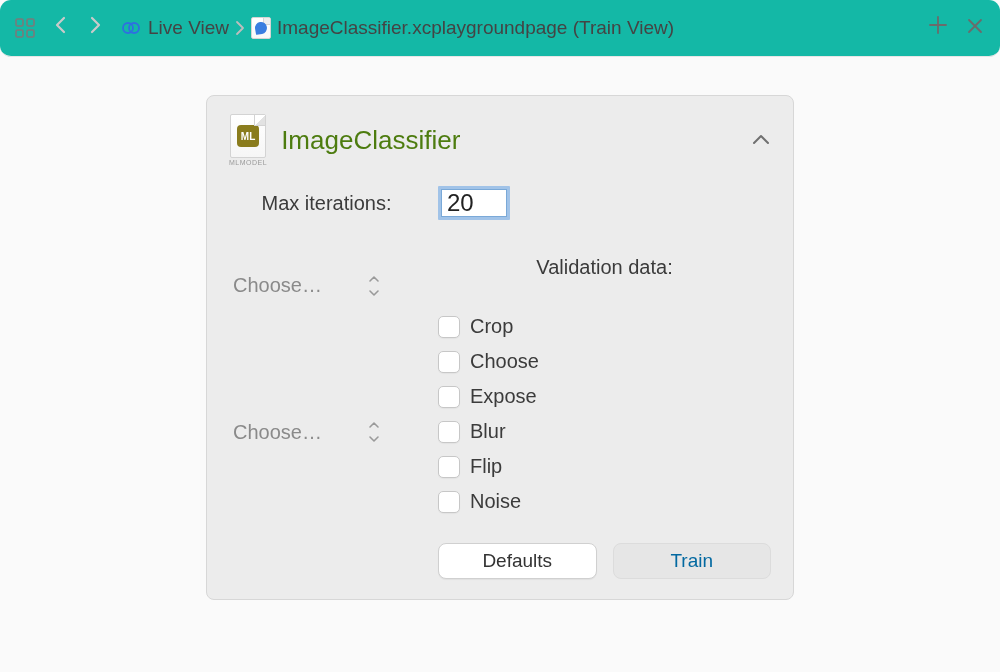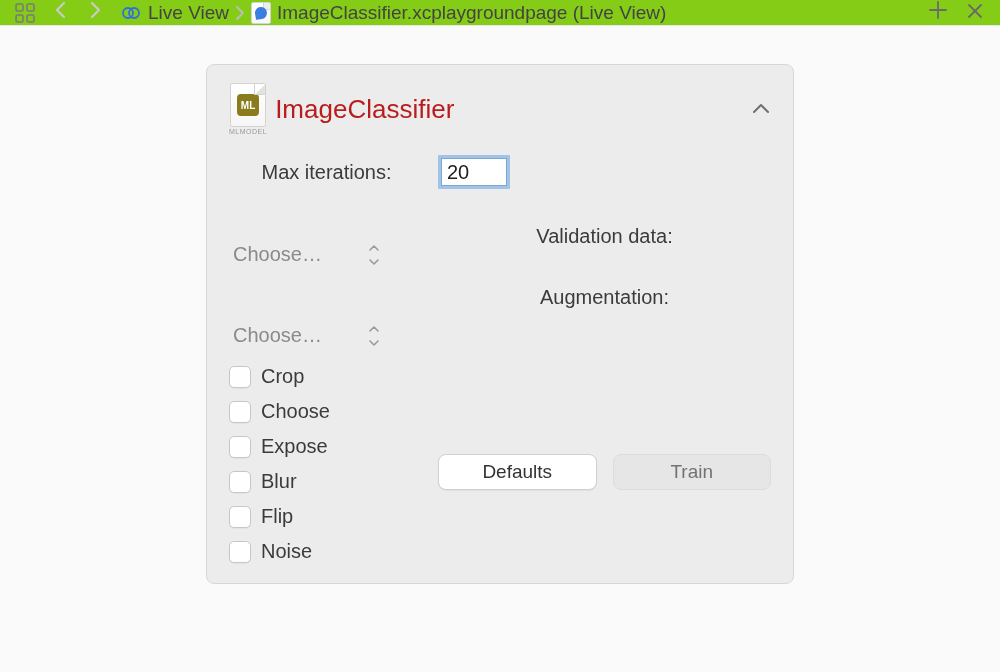--- a/index.html
+++ b/index.html
@@ -5,27 +5,28 @@
     * { box-sizing: border-box; margin: 0; padding: 0; }
     body {
       font-family: -apple-system, BlinkMacSystemFont, "Helvetica Neue", Arial, sans-serif;
       background: #fafafa;
       width: 1000px;
       height: 672px;
       overflow: hidden;
       color: #3a3a3a;
     }
     .toolbar {
-      height: 26px;
-      background: #84cc16;
+      height: 57px;
+      background: #14b8a6;
       border-bottom: 1px solid #e6e6e6;
       display: flex;
       align-items: center;
       padding: 0 10px 0 14px;
       gap: 0;
+      border-radius: 11px;
     }
     .toolbar .left-icons { display: flex; align-items: center; gap: 14px; }
     .grid-icon { display:inline-flex; }
     .nav-arrow { color: #c9c9c9; font-size: 22px; padding: 0 4px; }
     .nav-arrow.fwd { margin-left:-2px; }
     .breadcrumb { display: flex; align-items: center; margin-left: 12px; font-size: 19px; color: #444; }
     .bc-item { display: flex; align-items: center; gap: 6px; padding: 0 2px; }
     .bc-sep { margin: 0 4px; }
     .bc-sep svg { display:block; }
     .right-icons { margin-left: auto; display: flex; align-items: center; gap: 18px; font-size: 22px; color: #666; padding-right: 6px;}
@@ -41,21 +42,21 @@
     .panel {
       width: 588px;
       background: #ececec;
       border: 1px solid #d7d7d7;
       border-radius: 8px;
       padding: 18px 22px 20px 22px;
     }
     .panel-header {
       display: flex;
       align-items: center;
-      gap: 8px;
+      gap: 14px;
       margin-bottom: 20px;
     }
     .ml-icon-wrap { display:flex; flex-direction:column; align-items:center; }
     .ml-page {
       width: 36px; height: 44px;
       background: linear-gradient(180deg,#ffffff,#f6f6f6);
       border: 1px solid #d3d3d3;
       border-radius: 2px;
       position: relative;
       display:flex; align-items:center; justify-content:center;
@@ -69,35 +70,35 @@
     .ml-badge {
       width: 22px; height: 22px;
       background: #8a7c1d;
       border-radius: 4px;
       color: #fff;
       font-size: 10px;
       font-weight: 700;
       display:flex; align-items:center; justify-content:center;
     }
     .ml-caption { font-size:7px; letter-spacing:0.5px; color:#9a9a9a; margin-top:1px; }
-    .panel-title { font-size: 26px; font-weight: 400; color: #b91c1c; }
+    .panel-title { font-size: 26px; font-weight: 400; color: #4d7c0f; }
     .collapse-caret { margin-left:auto; color:#6f6f6f; }
     .collapse-caret svg { display:block; }
 
     .form { display: grid; grid-template-columns: 195px 1fr; gap: 14px 14px; align-items:center; }
     .label { text-align: center; font-size: 20px; color: #3b3b3b; }
     .label.top { align-self: start; padding-top: 2px; }
 
     .text-input {
       width: 72px;
       height: 34px;
       border: 3px solid #a1c3e8;
       box-shadow: 0 0 0 1px #7aa9d8 inset;
       background: #fff;
-      font-size: 20px;
+      font-size: 24px;
       padding: 13px 6px;
       color: #222;
       outline: none;
       border-radius: 1px;
     }
     .select {
       display: inline-flex;
       align-items: center;
       gap: 18px;
       padding: 4px 8px 4px 4px;
@@ -130,21 +131,21 @@
       border-radius: 8px;
       font-size: 19px;
       display:flex; align-items:center; justify-content:center;
       border: 1px solid #d0d0d0;
       background: #ffffff;
       color: #333;
       box-shadow: 0 1px 1px rgba(0,0,0,0.05);
     }
     .btn.disabled {
       background: #e6e6e6;
-      color: #737373;
+      color: #0369a1;
       border-color: #dcdcdc;
       box-shadow:none;
     }
     .live-icon { display:inline-flex; }
     .swift-icon {
       display:inline-flex; width:20px; height:22px;
       background: linear-gradient(180deg,#ffffff,#f8f8f8);
       border:1px solid #d5d5d5;
       border-radius:2px;
       align-items:center; justify-content:center;
@@ -194,21 +195,21 @@
     </div>
     <span class="bc-sep">
       <svg width="10" height="20" viewBox="0 0 10 20" fill="none" stroke="#bdbdbd" stroke-width="1.8" stroke-linecap="round" stroke-linejoin="round">
           <polyline points="2,4 8,10 2,16"></polyline>
         </svg>
     </span>
     <div class="bc-item">
       <span class="swift-icon">
           <span class="swift-mark"></span>
         </span>
-      <span>ImageClassifier.xcplaygroundpage (Live View)</span>
+      <span>ImageClassifier.xcplaygroundpage (Train View)</span>
     </div>
   </div>
   <div class="right-icons">
     <span class="plus">
       <svg width="20" height="20" viewBox="0 0 20 20" stroke="#6b6b6b" stroke-width="1.8" stroke-linecap="round">
           <line x1="10" y1="2" x2="10" y2="18"></line>
           <line x1="2" y1="10" x2="18" y2="10"></line>
         </svg>
     </span>
     <span class="xclose">
@@ -261,21 +262,20 @@
         <span class="stepper">
           <svg class="up" width="14" height="10" viewBox="0 0 14 10" fill="none" stroke="#9a9a9a" stroke-width="1.6" stroke-linecap="round" stroke-linejoin="round">
               <polyline points="3,7 7,3 11,7"></polyline>
             </svg>
           <svg class="down" width="14" height="10" viewBox="0 0 14 10" fill="none" stroke="#9a9a9a" stroke-width="1.6" stroke-linecap="round" stroke-linejoin="round">
               <polyline points="3,3 7,7 11,3"></polyline>
             </svg>
         </span>
       </div>
 
-      <div class="label top">Augmentation:</div>
       <div class="checklist">
         <div class="check-row">
           <span class="checkbox"></span>
           <span>Crop</span>
         </div>
         <div class="check-row">
           <span class="checkbox"></span>
           <span>Choose</span>
         </div>
         <div class="check-row">

